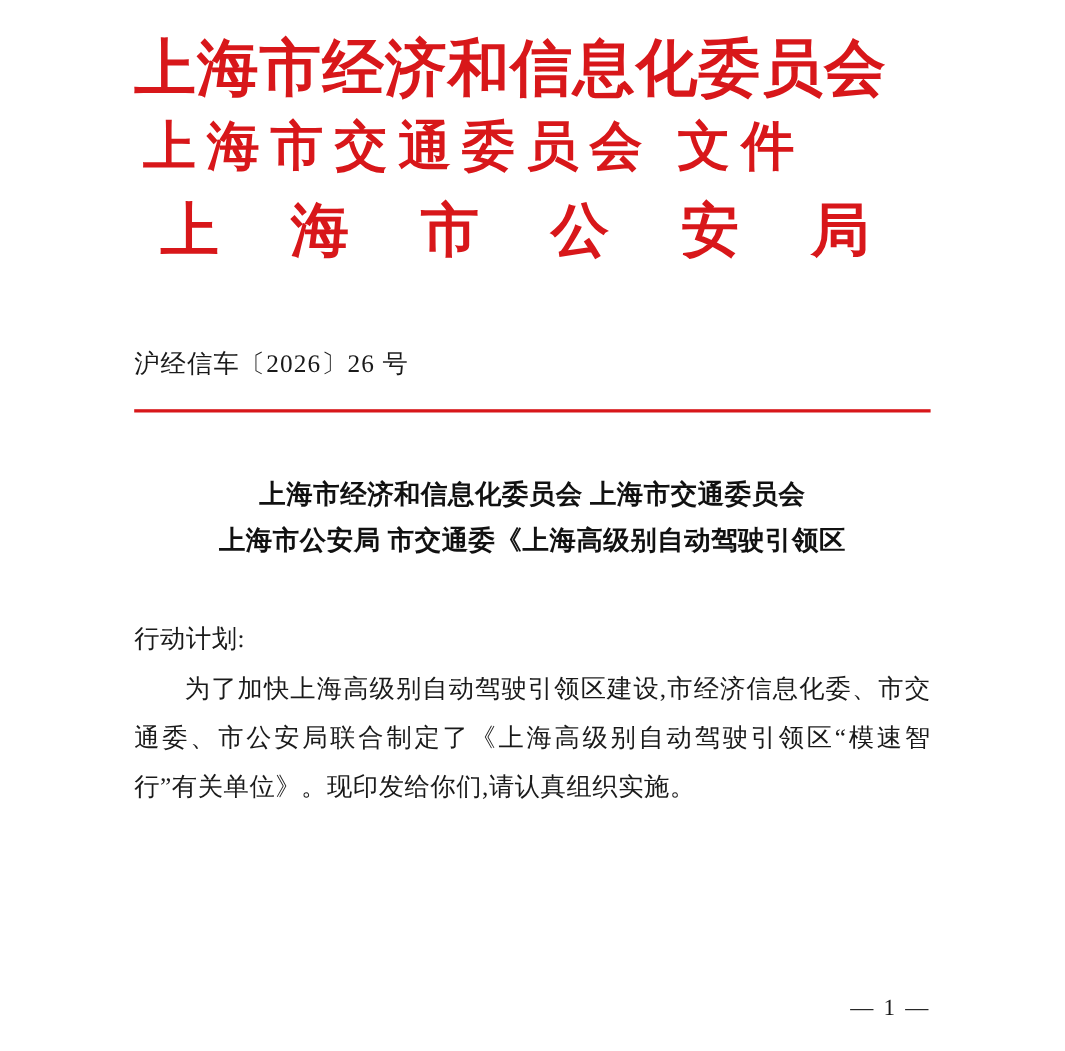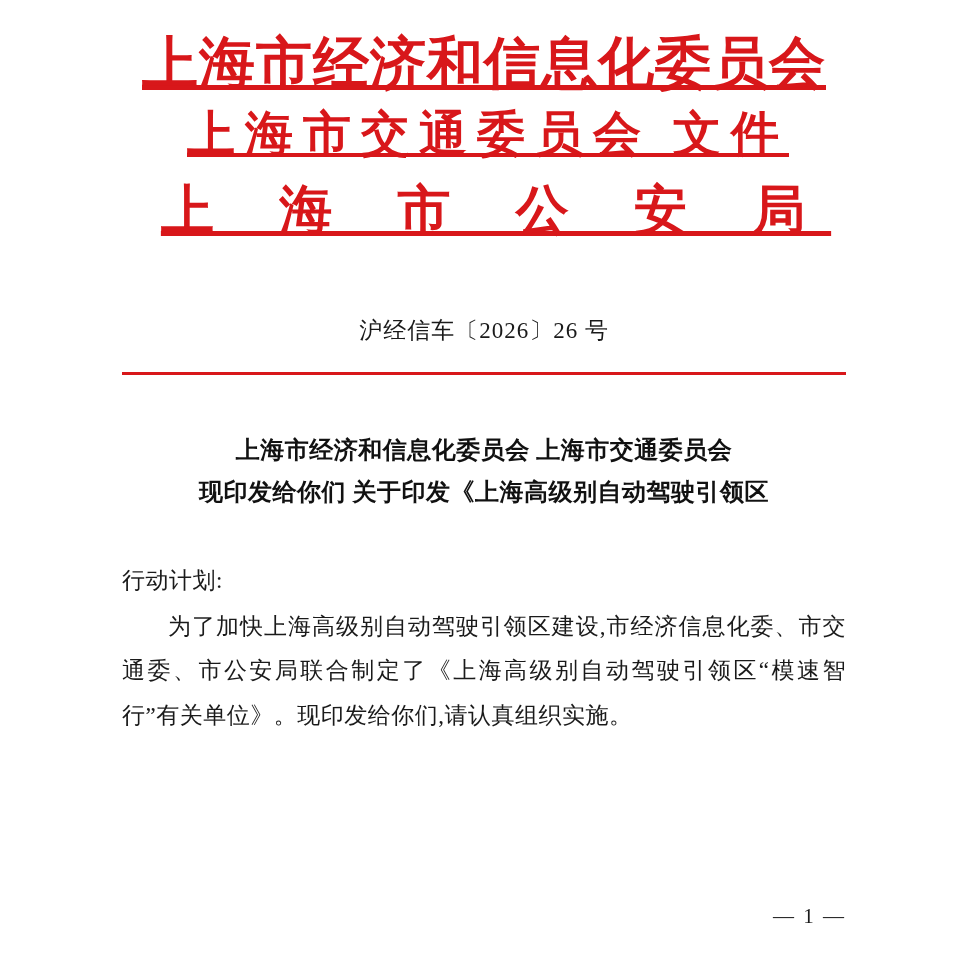--- a/index.html
+++ b/index.html
@@ -25,45 +25,42 @@
   }
 
   
   .masthead {
     padding-top: 34px;
   }
   .masthead-line {
     color: #d8171a;
     font-family: "Liberation Serif", "DejaVu Serif", serif;
     font-weight: bold;
-    text-align: center;
     line-height: 1.05;
     white-space: nowrap;
-    text-decoration: underline;
   }
   .masthead-line-1 {
     font-size: 56px;
     letter-spacing: 1px;
     margin-bottom: 16px;
   }
   .masthead-line-2 {
     font-size: 48px;
     letter-spacing: 10px;
     margin-bottom: 24px;
     padding-left: 8px;
   }
   .masthead-line-3 {
     font-size: 53px;
     letter-spacing: 26px;
     padding-left: 24px;
   }
 
   
   .doc-number {
-    text-align: center;
     font-size: 23px;
     color: #1a1a1a;
     margin-top: 76px;
     letter-spacing: 1px;
     font-family: "Liberation Serif", "DejaVu Serif", serif;
   }
 
   
   .red-rule {
     height: 3px;
@@ -123,21 +120,21 @@
     <div class="masthead-line masthead-line-2">上海市交通委员会 文件</div>
     <div class="masthead-line masthead-line-3">上 海 市 公 安 局</div>
   </div>
 
   <div class="doc-number">沪经信车〔2026〕26 号</div>
 
   <div class="red-rule"></div>
 
   <div class="doc-title">
     <span class="t-line">上海市经济和信息化委员会 上海市交通委员会</span>
-    <span class="t-line">现印发给你们 关于印发《上海高级别自动驾驶引领区</span>
+    <span class="t-line">上海市公安局 市交通委《上海高级别自动驾驶引领区</span>
   </div>
 
   <div class="salutation">行动计划:</div>
 
   <div class="body-para">为了加快上海高级别自动驾驶引领区建设,市经济信息化委、市交通委、市公安局联合制定了《上海高级别自动驾驶引领区“模速智行”有关单位》。现印发给你们,请认真组织实施。</div>
 
   <div class="page-number">— 1 —</div>
 
 </div>
 

